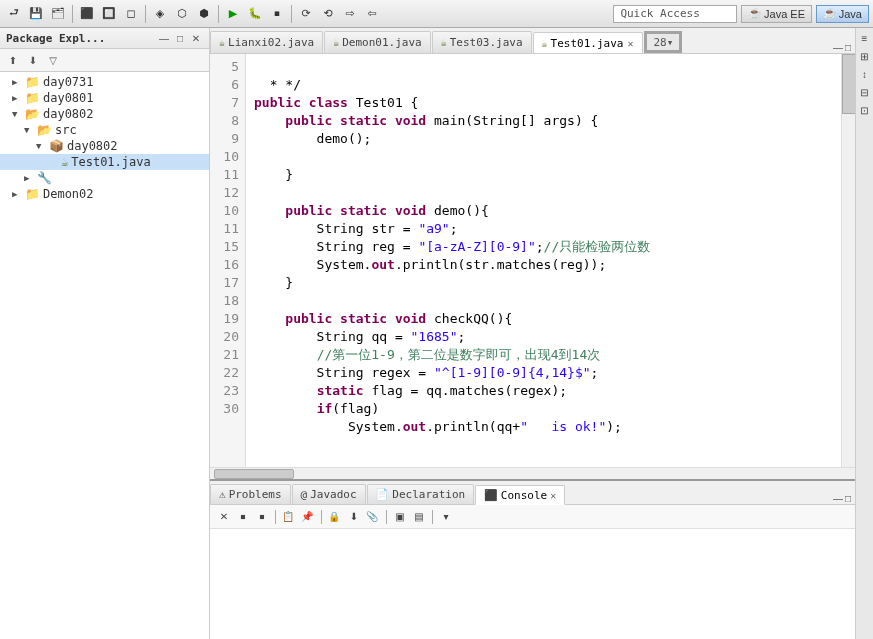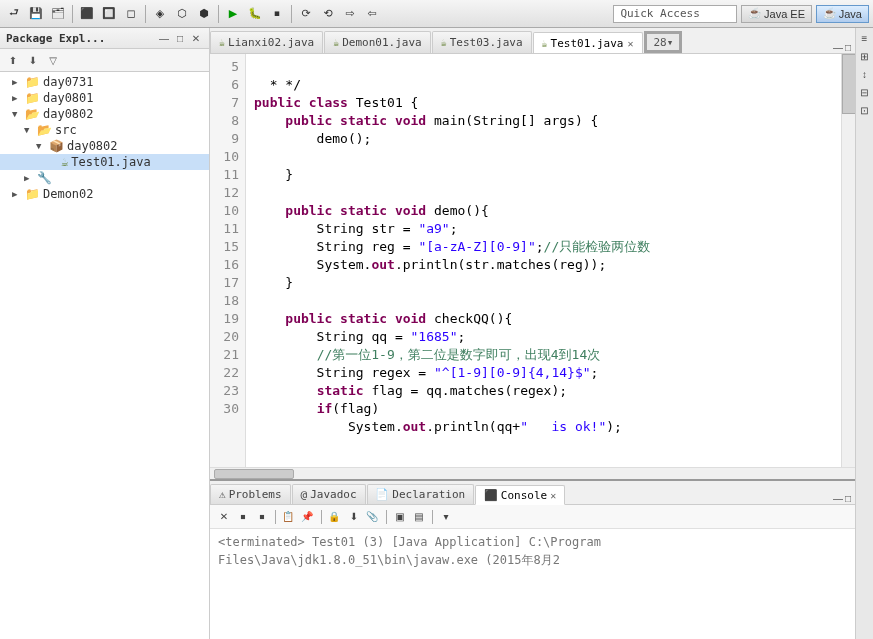--- a/index.html
+++ b/index.html
@@ -574,21 +574,20 @@
         <button class="bottom-toolbar-btn">🔒</button>
         <button class="bottom-toolbar-btn">⬇</button>
         <button class="bottom-toolbar-btn">📎</button>
         <div class="bottom-toolbar-sep"></div>
         <button class="bottom-toolbar-btn">▣</button>
         <button class="bottom-toolbar-btn">▤</button>
         <div class="bottom-toolbar-sep"></div>
         <button class="bottom-toolbar-btn">▾</button>
       </div>
       <div class="console-content">
-        <div class="console-terminated">&lt;terminated&gt; Test01 (3) [Java Application] C:\Program Files\Java\jdk1.8.0_51\bin\javaw.exe (2015年8月2</div>
       </div>
     </div>
 
   </div>
 
   <div class="right-strip">
     <button class="strip-btn">≡</button>
     <button class="strip-btn">⊞</button>
     <button class="strip-btn">↕</button>
     <button class="strip-btn">⊟</button>

